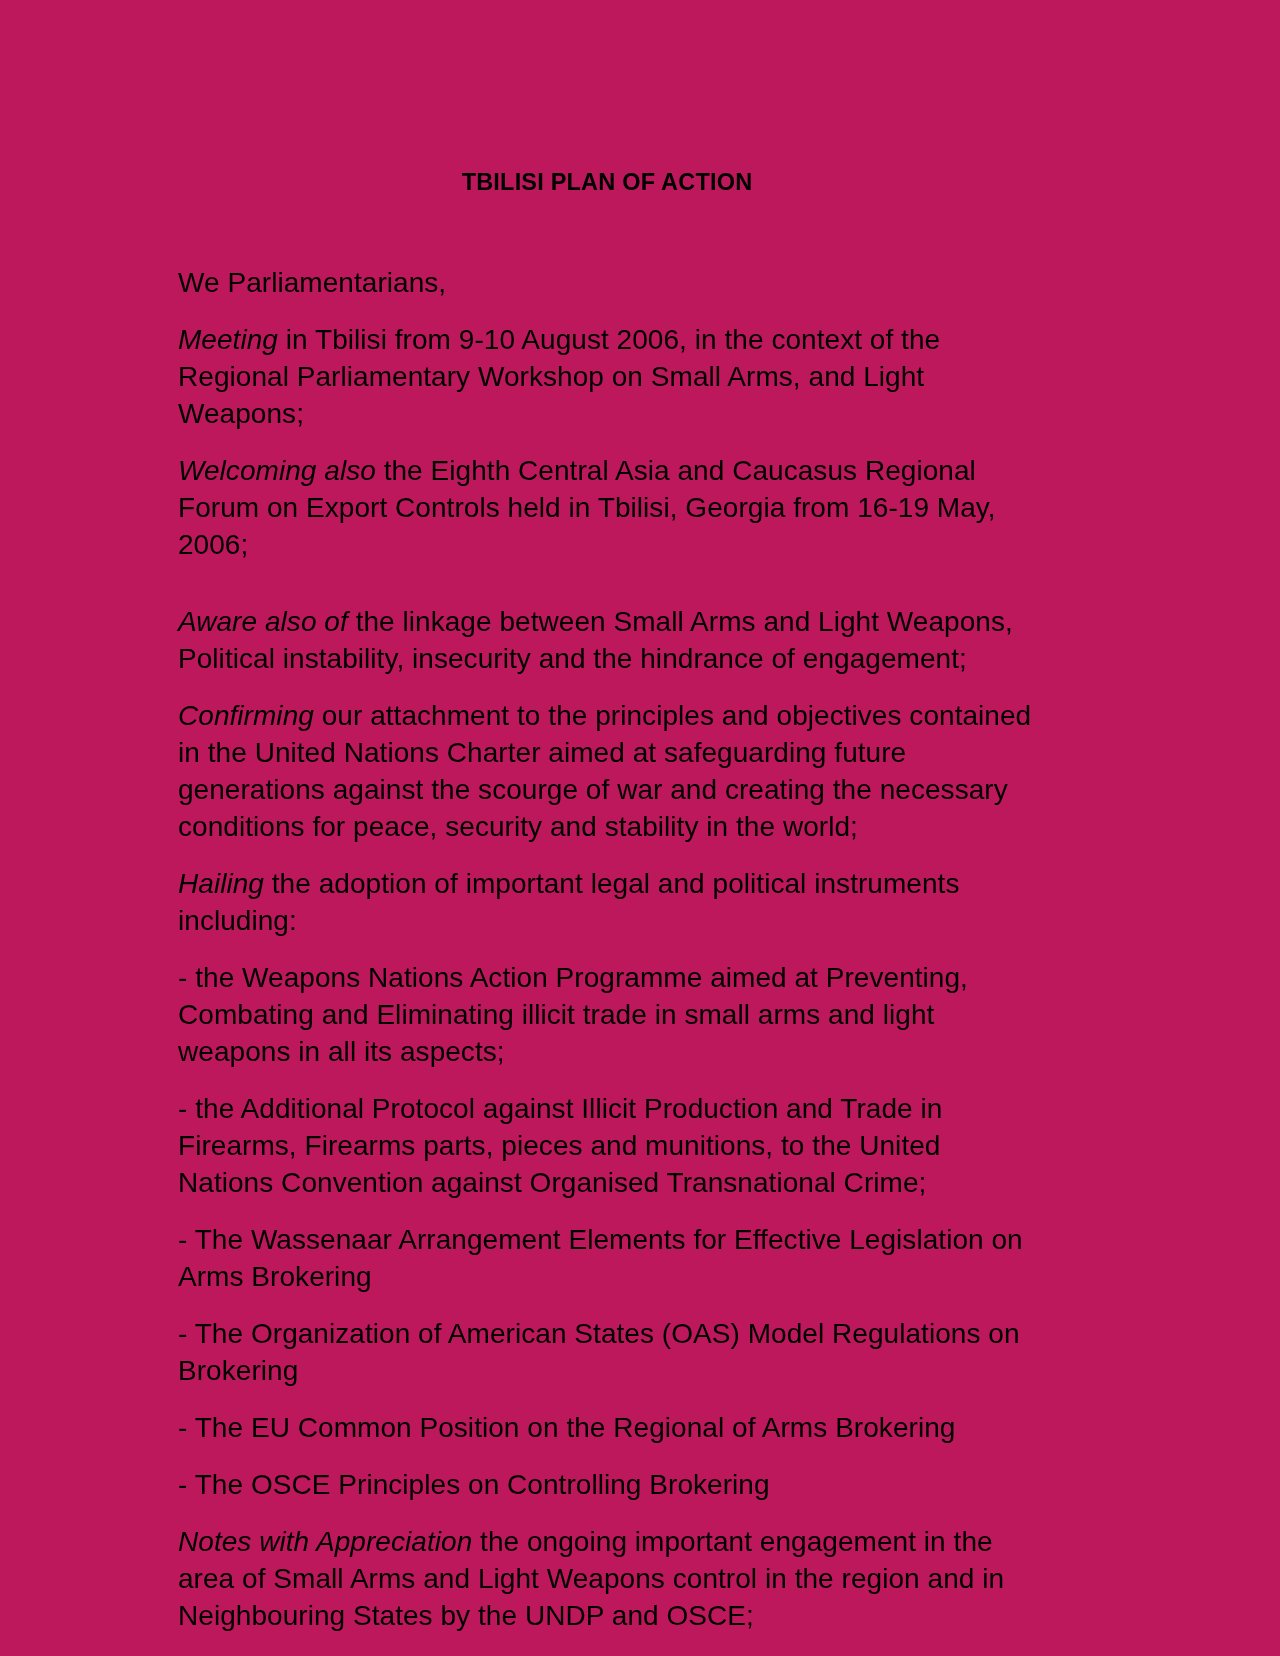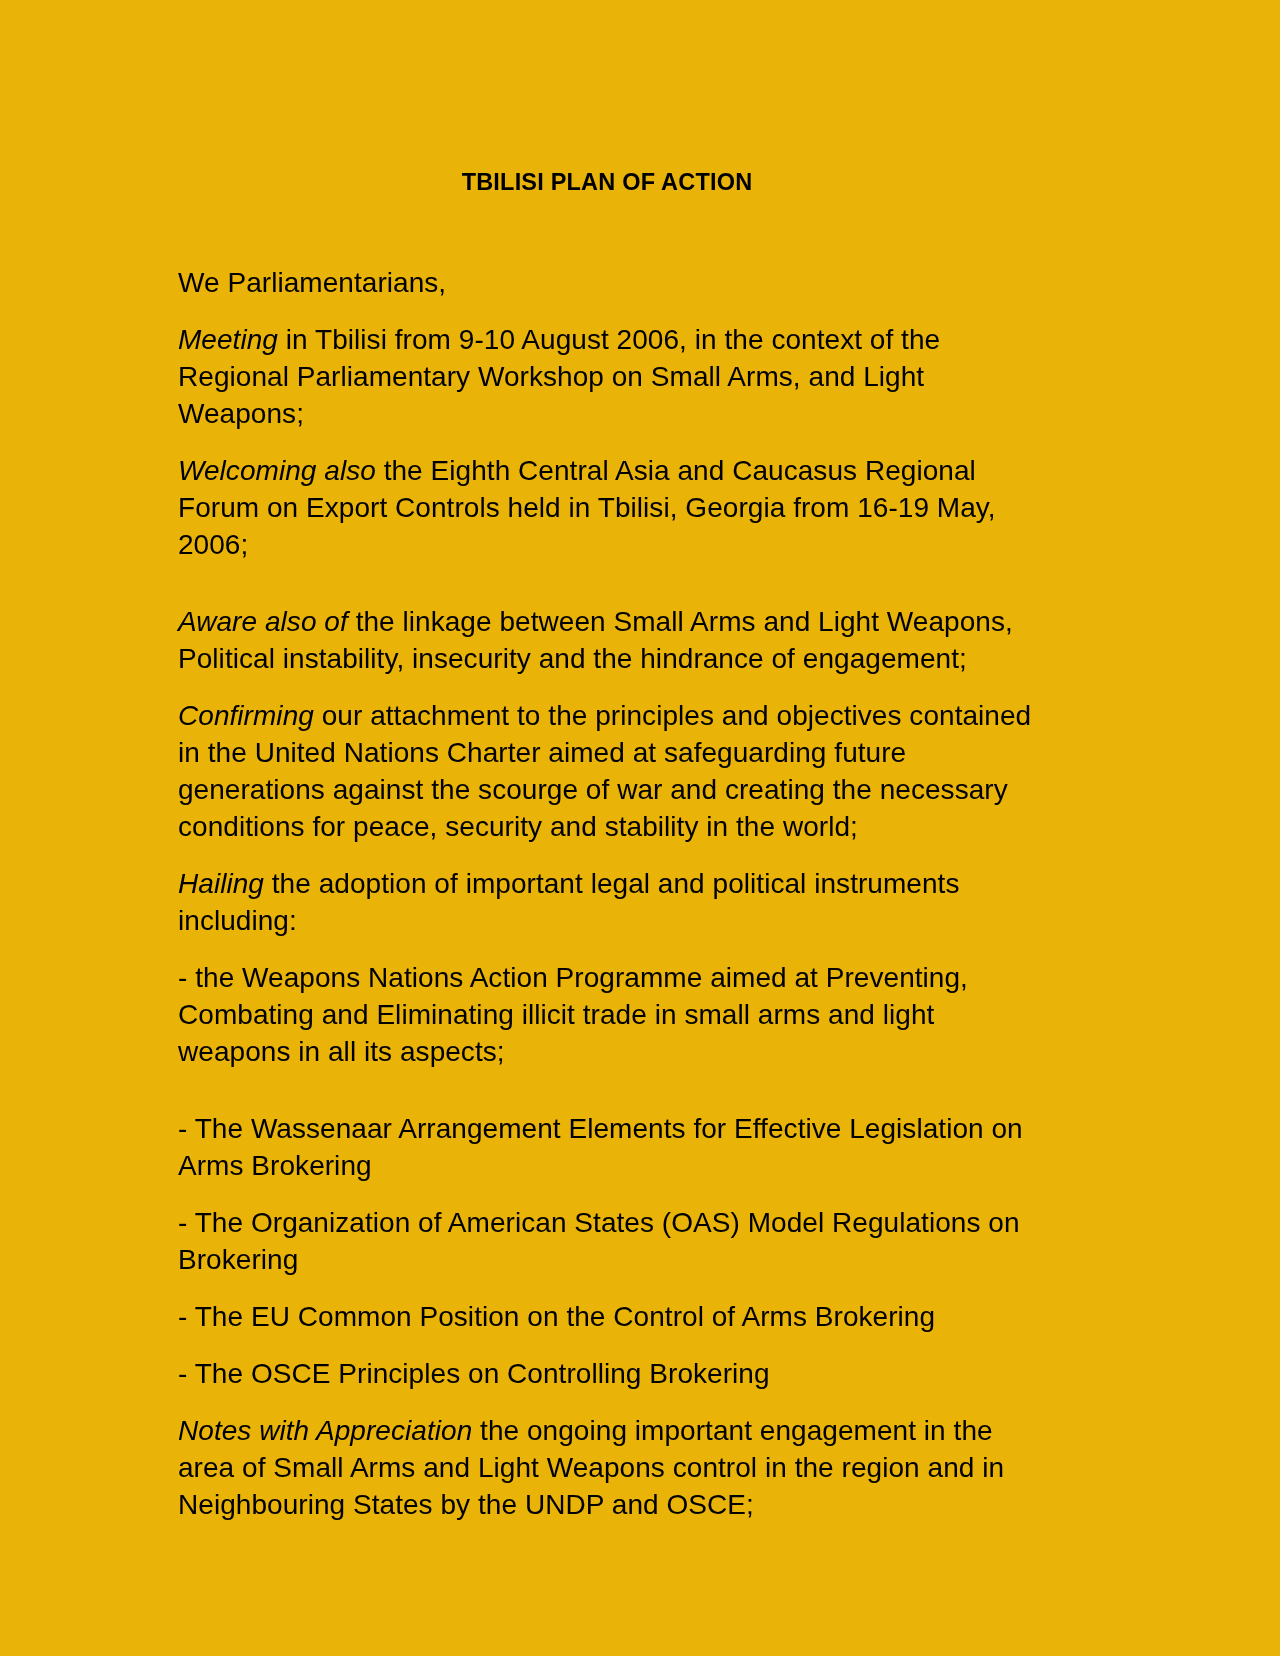--- a/index.html
+++ b/index.html
@@ -9,21 +9,21 @@
   }
   body {
     font-family: "Liberation Sans", sans-serif;
     color: #000000;
     -webkit-font-smoothing: antialiased;
   }
   .page {
     position: relative;
     width: 1280px;
     height: 1656px;
-    background: #eab308;
+    background: #be185d;
     margin: 0 auto;
     overflow: hidden;
     box-sizing: border-box;
   }
   .content {
     position: absolute;
     left: 178px;
     top: 0;
     width: 858px;
   }
@@ -77,26 +77,27 @@
         <div class="gap-para"></div>
         <div class="gap-para"></div>
         <p class="para"><em>Aware also of</em><span> the linkage between Small Arms and Light Weapons, Political instability, insecurity and the hindrance of engagement;</span></p>
         <div class="gap-para"></div>
         <p class="para"><em>Confirming</em><span> our attachment to the principles and objectives contained in the United Nations Charter aimed at safeguarding future generations against the scourge of war and creating the necessary conditions for peace, security and stability in the world;</span></p>
         <div class="gap-para"></div>
         <p class="para"><em>Hailing</em><span> the adoption of important legal and political instruments including:</span></p>
         <div class="gap-para"></div>
         <p class="para"><span>- the Weapons Nations Action Programme aimed at Preventing, Combating and Eliminating illicit trade in small arms and light weapons in all its aspects;</span></p>
         <div class="gap-para"></div>
+        <p class="para"><span>- the Additional Protocol against Illicit Production and Trade in Firearms, Firearms parts, pieces and munitions, to the United Nations Convention against Organised Transnational Crime;</span></p>
         <div class="gap-para"></div>
         <p class="para"><span>- The Wassenaar Arrangement Elements for Effective Legislation on Arms Brokering</span></p>
         <div class="gap-para"></div>
         <p class="para"><span>- The Organization of American States (OAS) Model Regulations on Brokering</span></p>
         <div class="gap-para"></div>
-        <p class="para"><span>- The EU Common Position on the Control of Arms Brokering</span></p>
+        <p class="para"><span>- The EU Common Position on the Regional of Arms Brokering</span></p>
         <div class="gap-para"></div>
         <p class="para"><span>- The OSCE Principles on Controlling Brokering</span></p>
         <div class="gap-para"></div>
         <p class="para"><em>Notes with Appreciation</em><span> the ongoing important engagement in the area of Small Arms and Light Weapons control in the region and in Neighbouring States by the UNDP and OSCE;</span></p>
       </div>
 
   </div>
 </div>
 
 </body></html>

